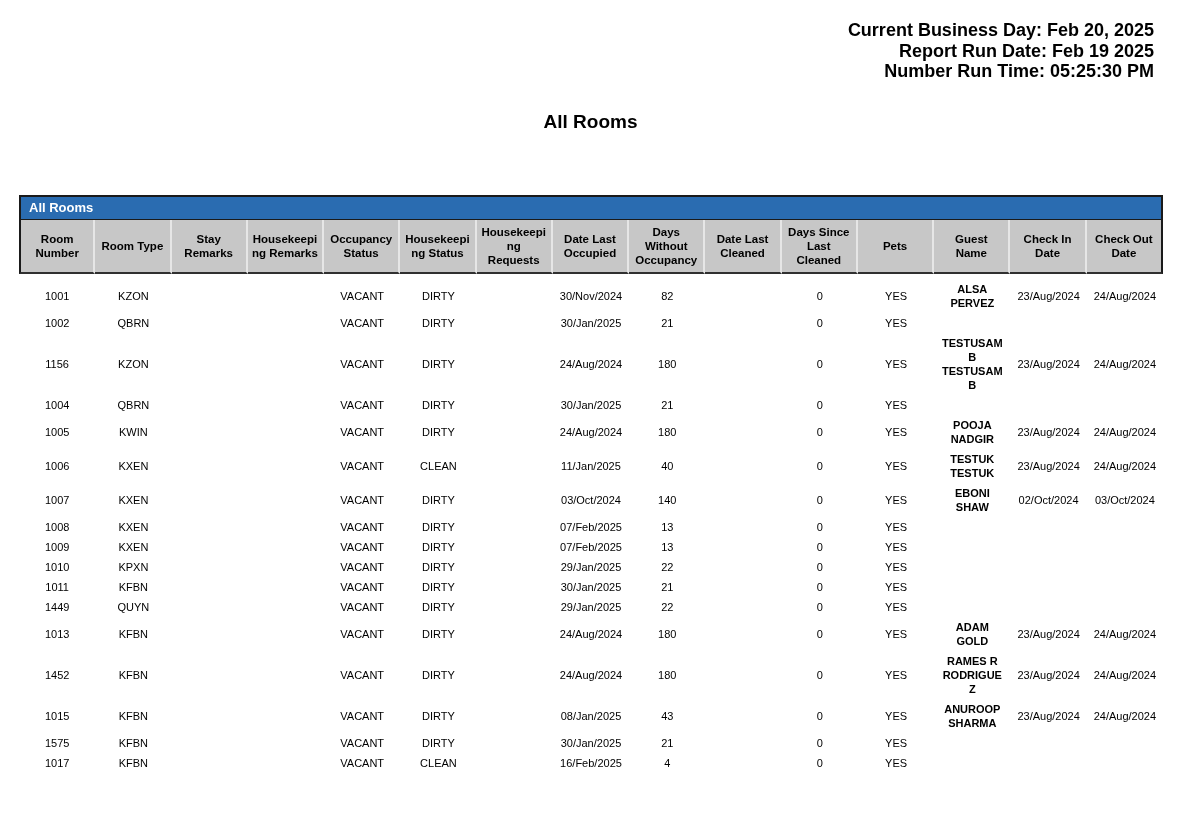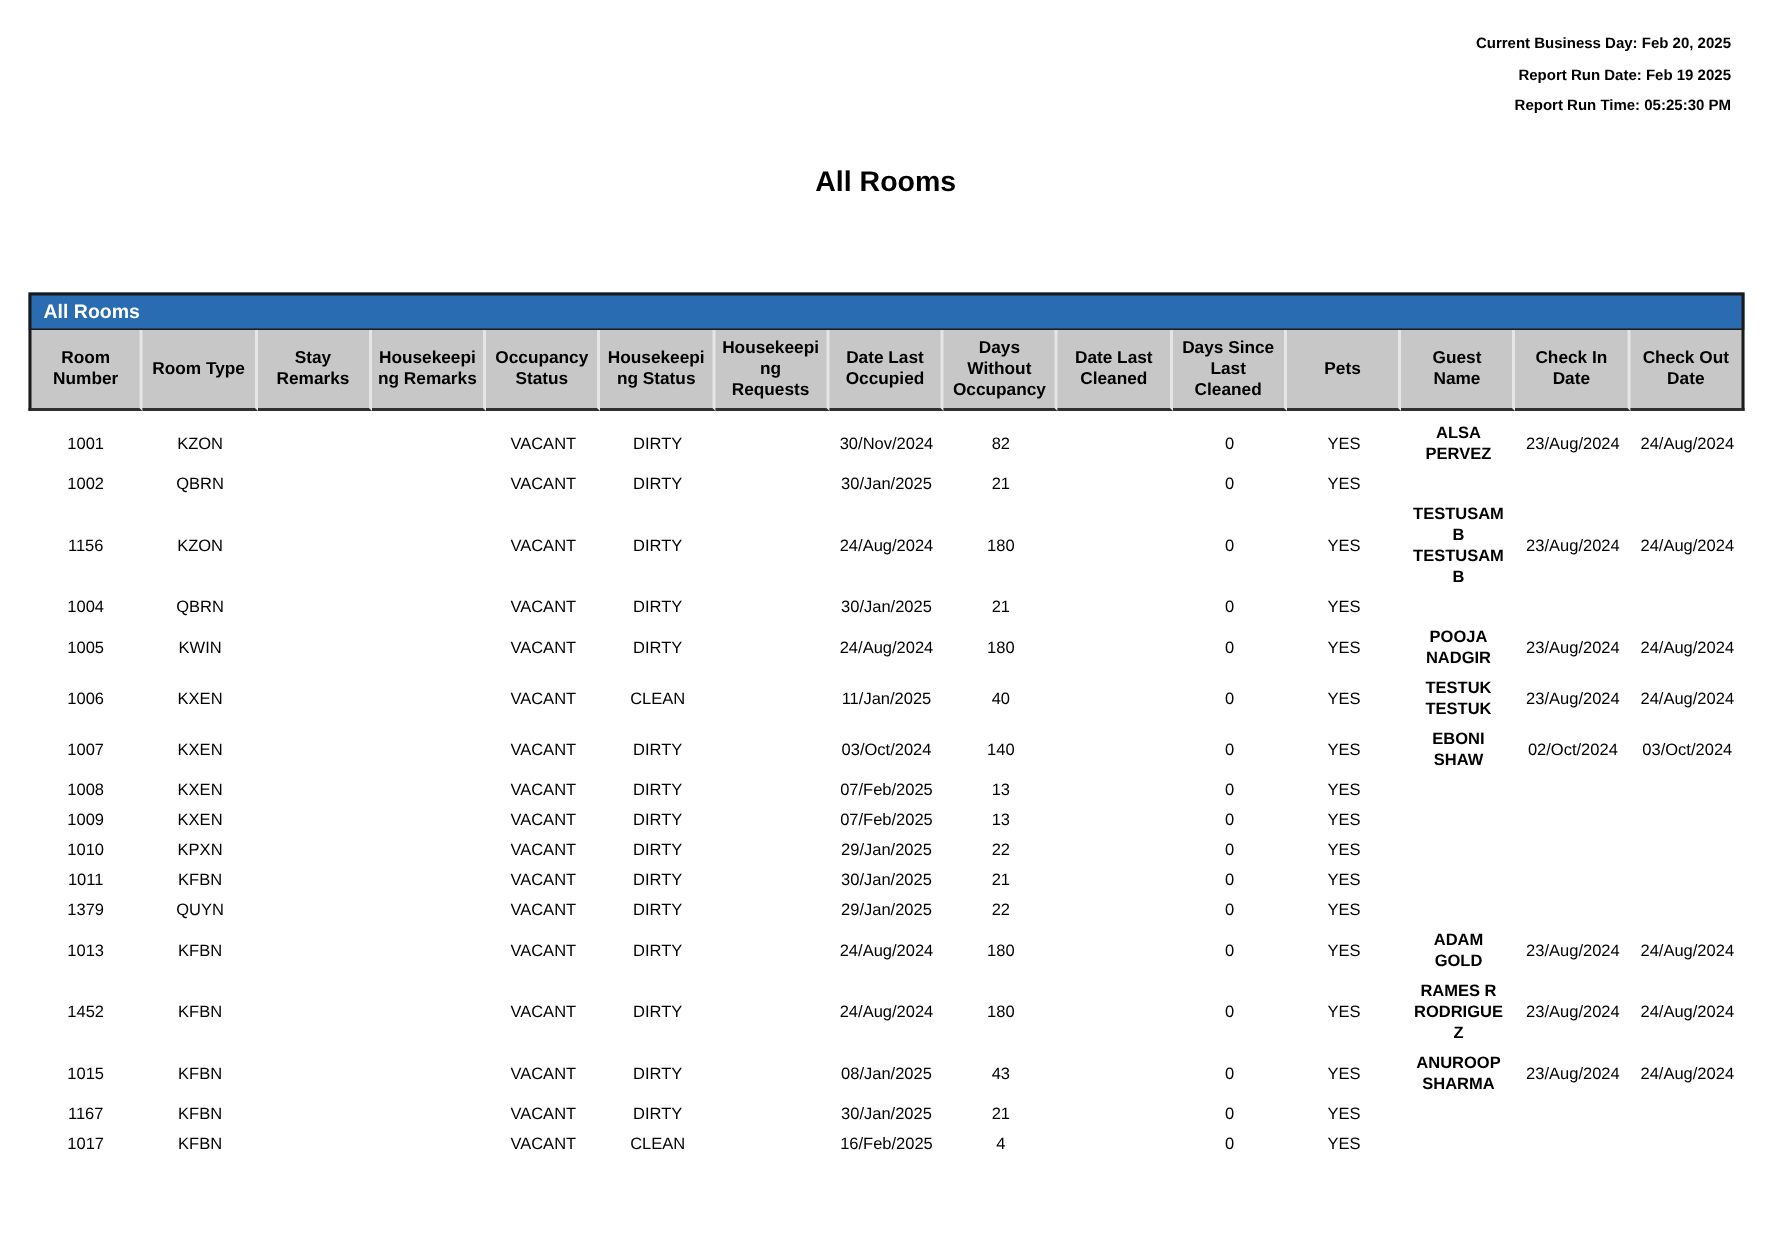--- a/index.html
+++ b/index.html
@@ -18,21 +18,21 @@
     width: 1181px;
     height: 827px;
     overflow: hidden;
     font-family: "Liberation Sans", "DejaVu Sans", sans-serif;
     color: #000;
   }
   .report-meta {
     text-align: right;
     padding: 20px 27px 0 0;
     font-weight: bold;
-    font-size: 10px;
+    font-size: 18px;
     line-height: 20.5px;
     white-space: nowrap;
   }
   .page-title {
     text-align: center;
     font-weight: bold;
     font-size: 19px;
     margin-top: 29px;
   }
   .table-wrap {
@@ -85,21 +85,21 @@
     word-wrap: break-word;
     font-weight: bold;
   }
 </style>
 </head>
 <body>
 
 <div class="report-meta">
   <div>Current Business Day: Feb 20, 2025</div>
   <div>Report Run Date: Feb 19 2025</div>
-  <div>Report Run Time: 05:25:30 PM</div>
+  <div>Number Run Time: 05:25:30 PM</div>
 </div>
 
 <div class="page-title">All Rooms</div>
 
 <div class="table-wrap">
   <table>
     <thead>
       <tr>
         <th class="section-th" colspan="15">All Rooms</th>
       </tr>
@@ -303,21 +303,21 @@
           <td class="col-date-last-occupied">30/Jan/2025</td>
           <td class="col-days-without-occupancy">21</td>
           <td class="col-date-last-cleaned"></td>
           <td class="col-days-since-last-cleaned">0</td>
           <td class="col-pets">YES</td>
           <td class="col-guest-name"></td>
           <td class="col-check-in-date"></td>
           <td class="col-check-out-date"></td>
         </tr>
         <tr>
-          <td class="col-room-number">1379</td>
+          <td class="col-room-number">1449</td>
           <td class="col-room-type">QUYN</td>
           <td class="col-stay-remarks"></td>
           <td class="col-housekeeping-remarks"></td>
           <td class="col-occupancy-status">VACANT</td>
           <td class="col-housekeeping-status">DIRTY</td>
           <td class="col-housekeeping-requests"></td>
           <td class="col-date-last-occupied">29/Jan/2025</td>
           <td class="col-days-without-occupancy">22</td>
           <td class="col-date-last-cleaned"></td>
           <td class="col-days-since-last-cleaned">0</td>
@@ -371,21 +371,21 @@
           <td class="col-date-last-occupied">08/Jan/2025</td>
           <td class="col-days-without-occupancy">43</td>
           <td class="col-date-last-cleaned"></td>
           <td class="col-days-since-last-cleaned">0</td>
           <td class="col-pets">YES</td>
           <td class="col-guest-name">ANUROOP SHARMA</td>
           <td class="col-check-in-date">23/Aug/2024</td>
           <td class="col-check-out-date">24/Aug/2024</td>
         </tr>
         <tr>
-          <td class="col-room-number">1167</td>
+          <td class="col-room-number">1575</td>
           <td class="col-room-type">KFBN</td>
           <td class="col-stay-remarks"></td>
           <td class="col-housekeeping-remarks"></td>
           <td class="col-occupancy-status">VACANT</td>
           <td class="col-housekeeping-status">DIRTY</td>
           <td class="col-housekeeping-requests"></td>
           <td class="col-date-last-occupied">30/Jan/2025</td>
           <td class="col-days-without-occupancy">21</td>
           <td class="col-date-last-cleaned"></td>
           <td class="col-days-since-last-cleaned">0</td>

